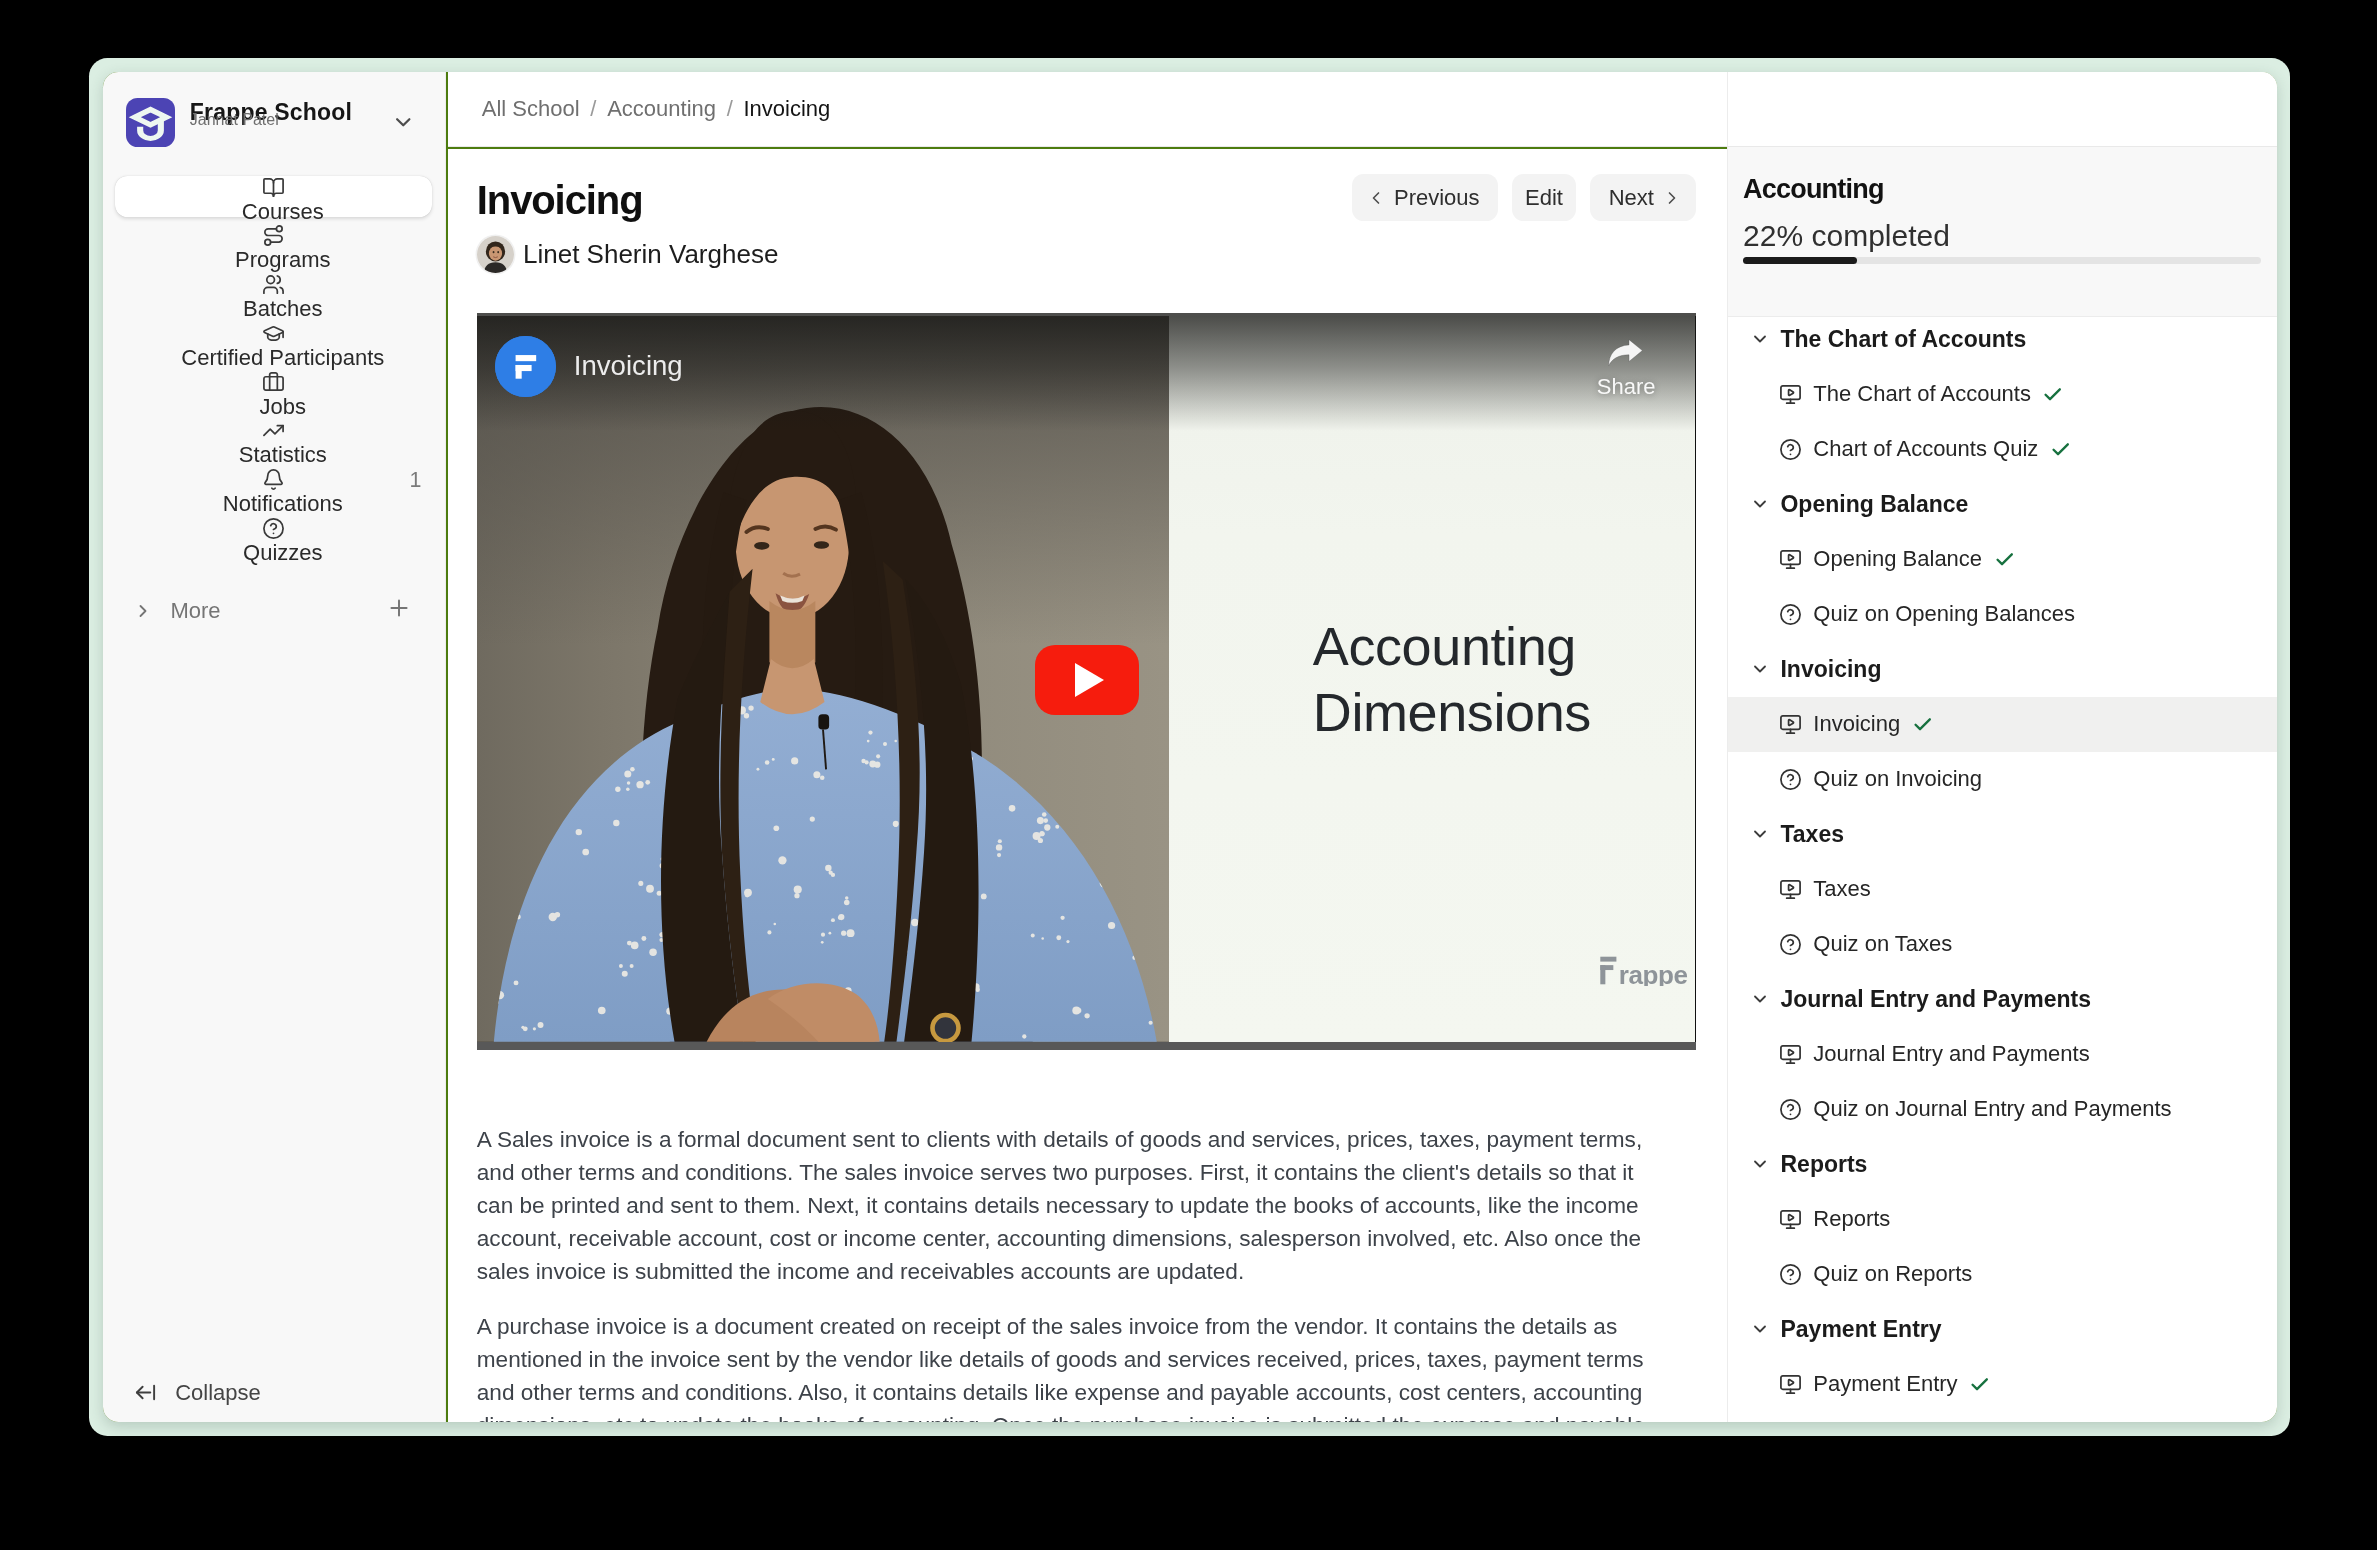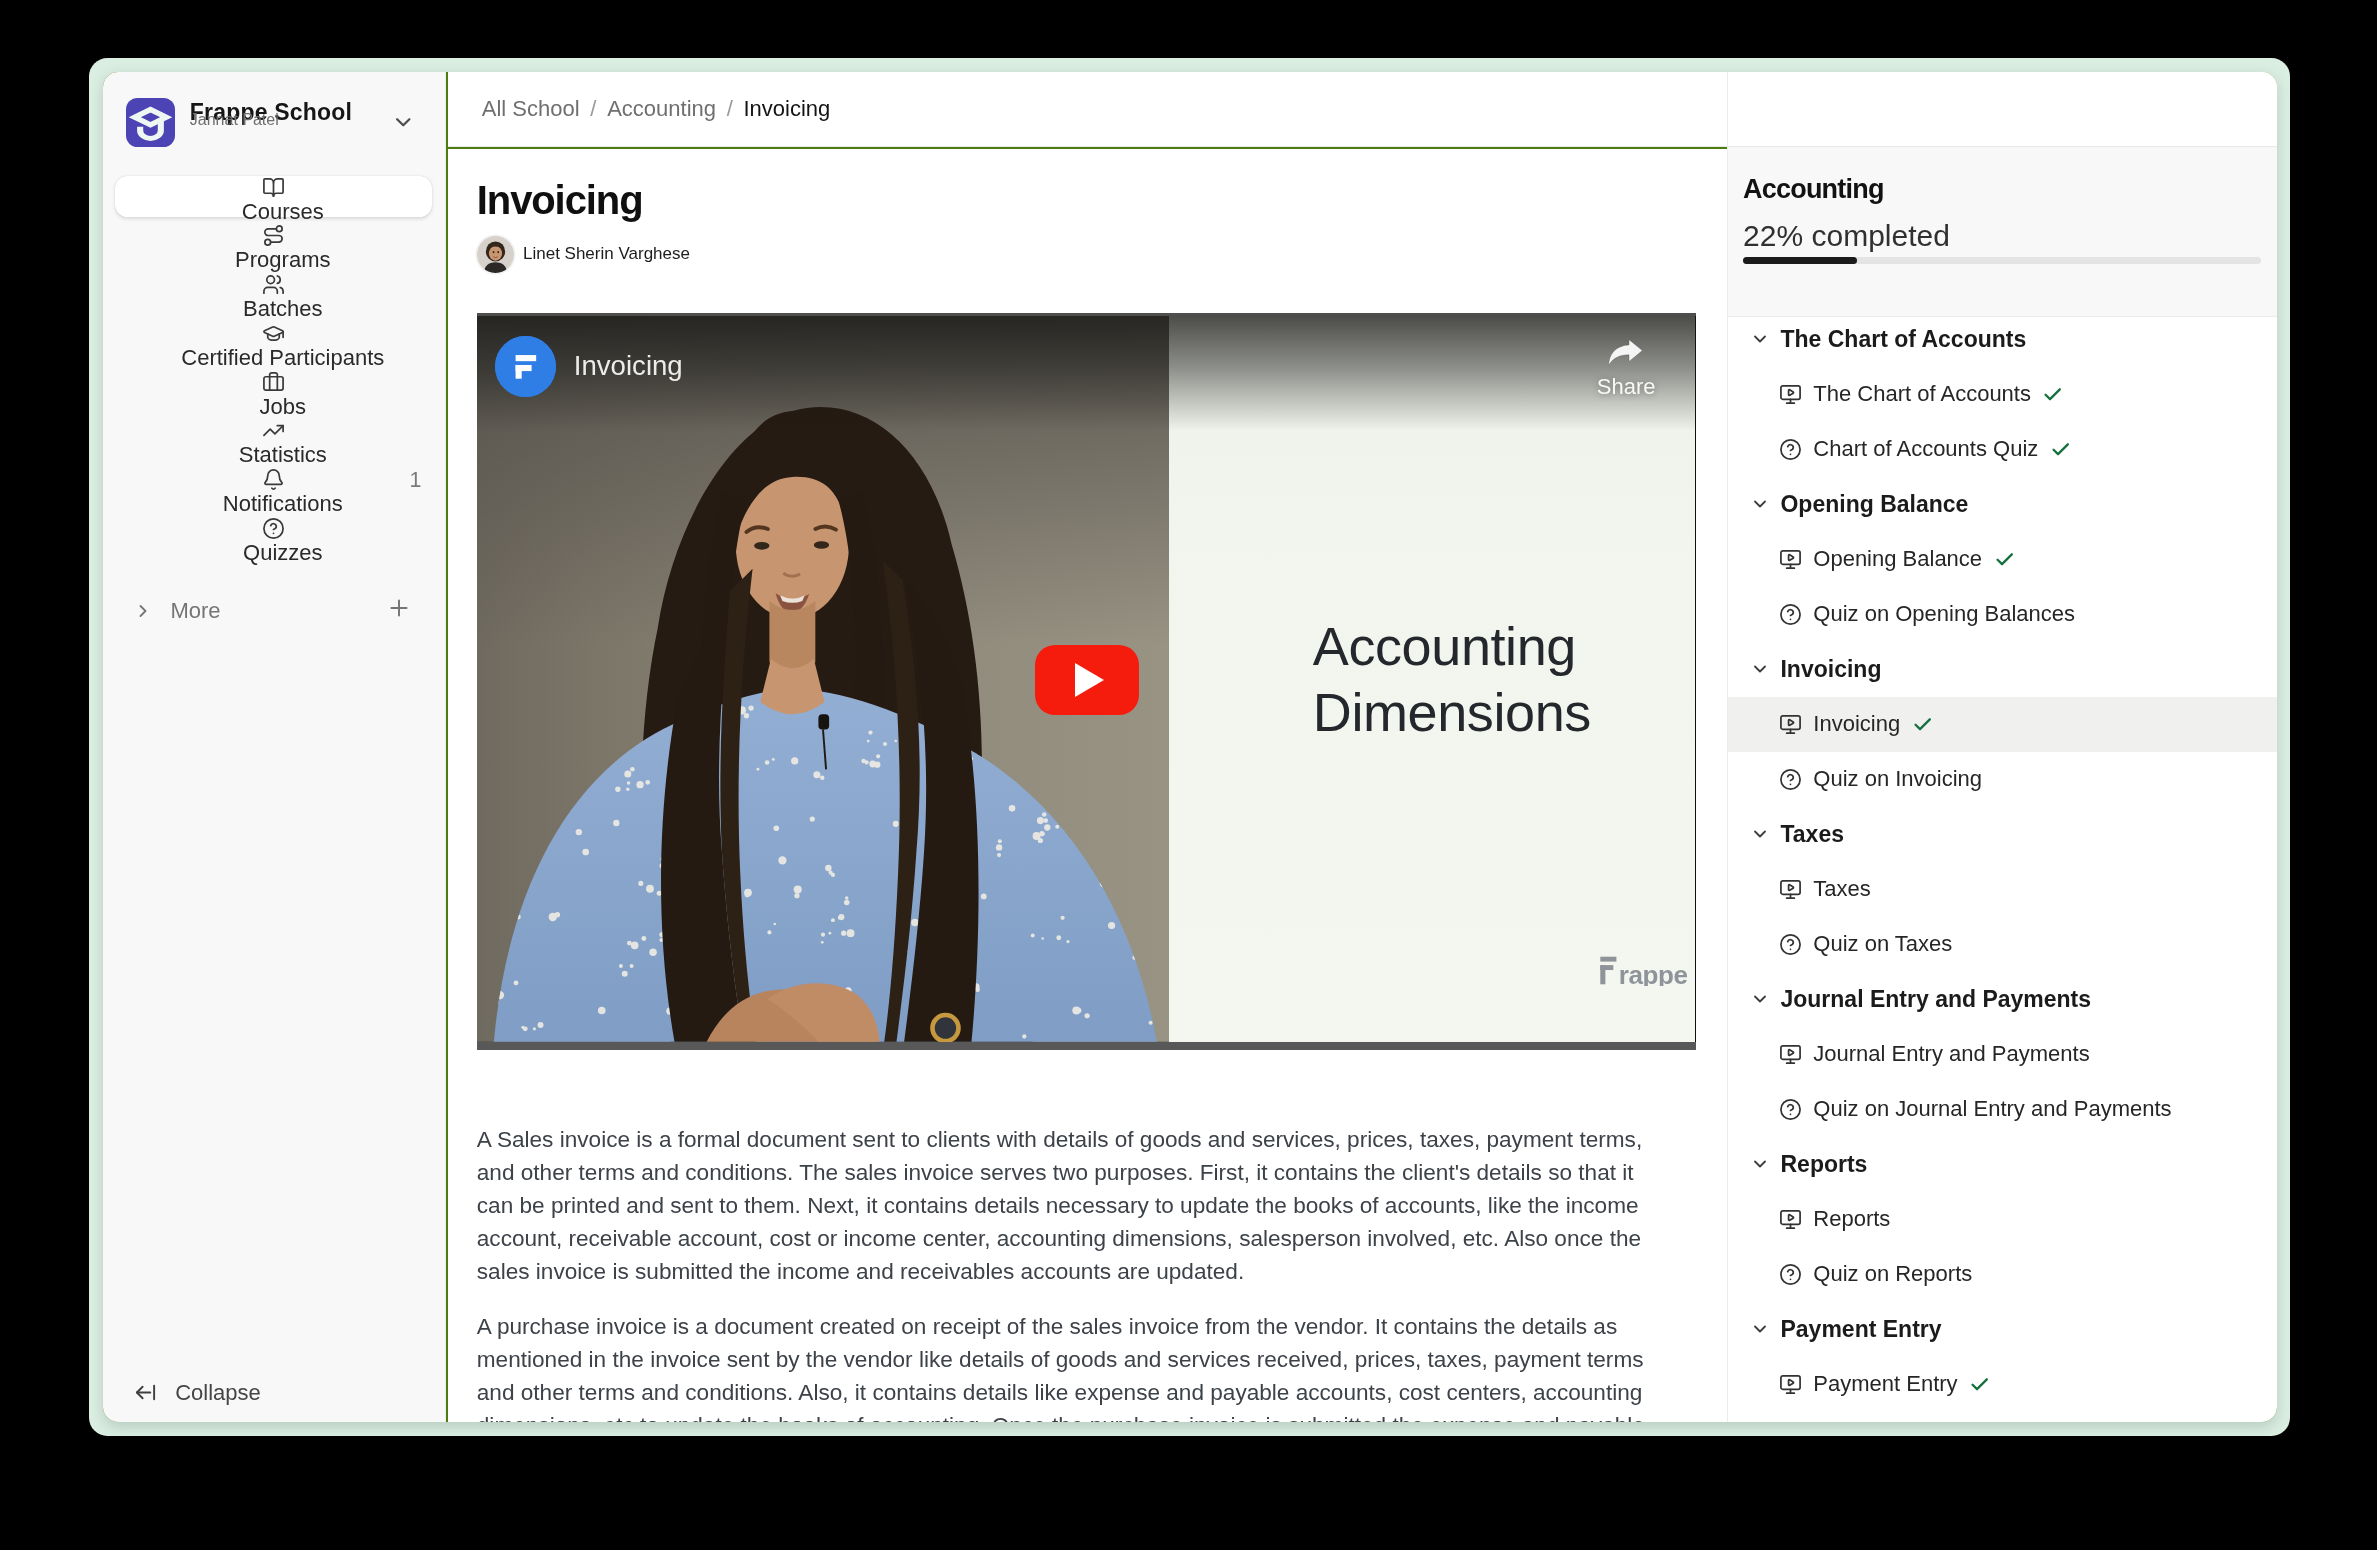--- a/index.html
+++ b/index.html
@@ -43,21 +43,21 @@
 .btns { position:absolute; right:0; top:2.3px; display:flex; gap:13.8px; }
 .btn { height:47px; border-radius:11.5px; background:#f3f3f3; display:flex; align-items:center; justify-content:center;
   font-size:22px; color:#2e2e2e; }
 .btn.prev { width:146px; } .btn.edit { width:64px; } .btn.next { width:106px; }
 .btn svg { color:#4e4e4e; }
 .btn .lic { margin-right:7.7px; margin-left:-4.6px; }
 .btn .ric { margin-left:7.7px; margin-right:-4.6px; }
 .author { position:absolute; left:29px; top:87px; height:37px; display:flex; align-items:center; }
 .author .av { width:37px; height:37px; border-radius:50%; overflow:hidden; margin-right:9.2px;
   box-shadow:0 0 0 1.5px rgba(0,0,0,.06); }
-.author .nm { font-size:17px; color:#1d1d1d; }
+.author .nm { font-size:26px; color:#1d1d1d; }
 
 .video { position:absolute; left:29px; top:164px; width:1219px; height:737px; background:#101010; }
 .vphoto { position:absolute; left:0; top:3.1px; width:692px; height:726px; overflow:hidden; }
 .vslide { position:absolute; left:692px; top:3.1px; width:526px; height:726px;
   background:linear-gradient(180deg,#eef1ea 0%,#f2f5ee 30%,#f4f7f0 100%); }
 .vslide .stext { position:absolute; left:144px; top:297px; font-size:54px; line-height:66px;
   color:#24282c; font-weight:500; letter-spacing:-0.4px; }
 .vslide .frp { position:absolute; right:4.6px; bottom:53px; }
 .vtopstrip { position:absolute; left:0; top:0; width:100%; height:3.1px; background:#4e4e4c; }
 .vbot { position:absolute; left:0; bottom:0; width:100%; height:7.7px; background:#585858; }
@@ -199,20 +199,37 @@
 <div class="topbar">
         <span>All School</span>
         <span class="sep">/</span>
         <span>Accounting</span>
         <span class="sep">/</span>
         <span class="cur">Invoicing</span>
       </div>
 <div class="main">
         <div class="headrow">
           <div class="title">Invoicing</div>
+<div class="btns">
+<div class="btn prev">
+              <svg class="lic" width="20" height="20" viewBox="0 0 24 24" fill="none" stroke="currentColor" stroke-width="2.0" stroke-linecap="round" stroke-linejoin="round">
+                <path d="m15 18-6-6 6-6"></path>
+              </svg>
+              <span>Previous</span>
+            </div>
+<div class="btn edit">
+              <span>Edit</span>
+            </div>
+<div class="btn next">
+              <span>Next</span>
+              <svg class="ric" width="20" height="20" viewBox="0 0 24 24" fill="none" stroke="currentColor" stroke-width="2.0" stroke-linecap="round" stroke-linejoin="round">
+                <path d="m9 18 6-6-6-6"></path>
+              </svg>
+            </div>
+</div>
         </div>
 <div class="author">
           <span class="av"><svg width="37" height="37" viewBox="0 0 48 48">
               <rect width="48" height="48" fill="#d6d1ca"></rect>
 <ellipse cx="24" cy="20" rx="12.5" ry="13" fill="#33271c"></ellipse>
 <ellipse cx="24" cy="22.5" rx="8.5" ry="9.5" fill="#c99672"></ellipse>
 <ellipse cx="21.5" cy="21" rx="1.2" ry="1.5" fill="#3a2d20"></ellipse>
 <ellipse cx="27.5" cy="21" rx="1.2" ry="1.5" fill="#3a2d20"></ellipse>
 <path d="M21 27 q3 2 6 0" stroke="#8a5340" stroke-width="1.2" fill="none"></path>
 <path d="M9 48 Q10 34 24 34 Q38 34 39 48 Z" fill="#2b2826"></path>

